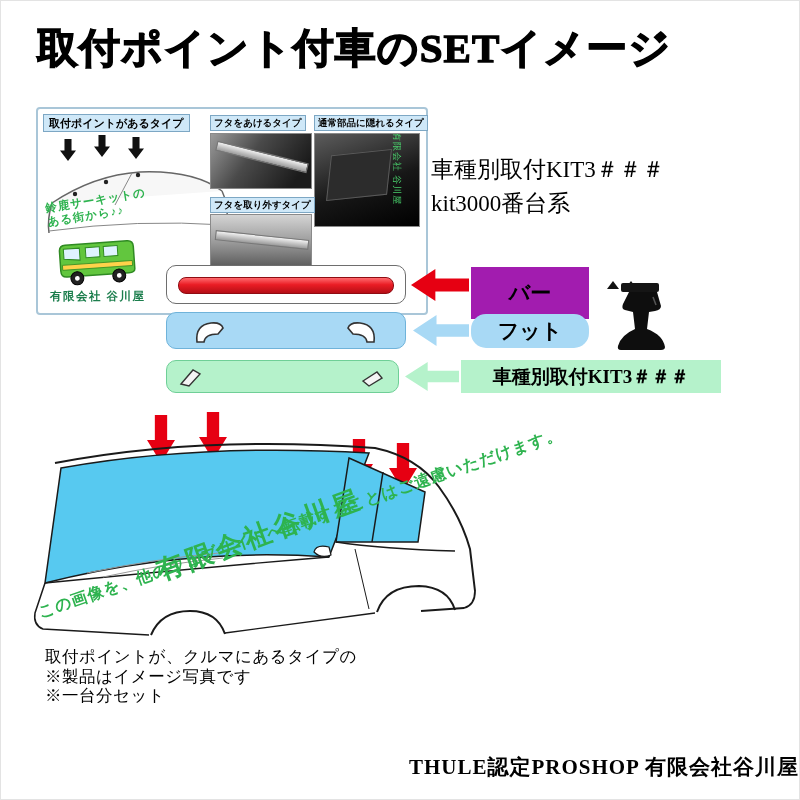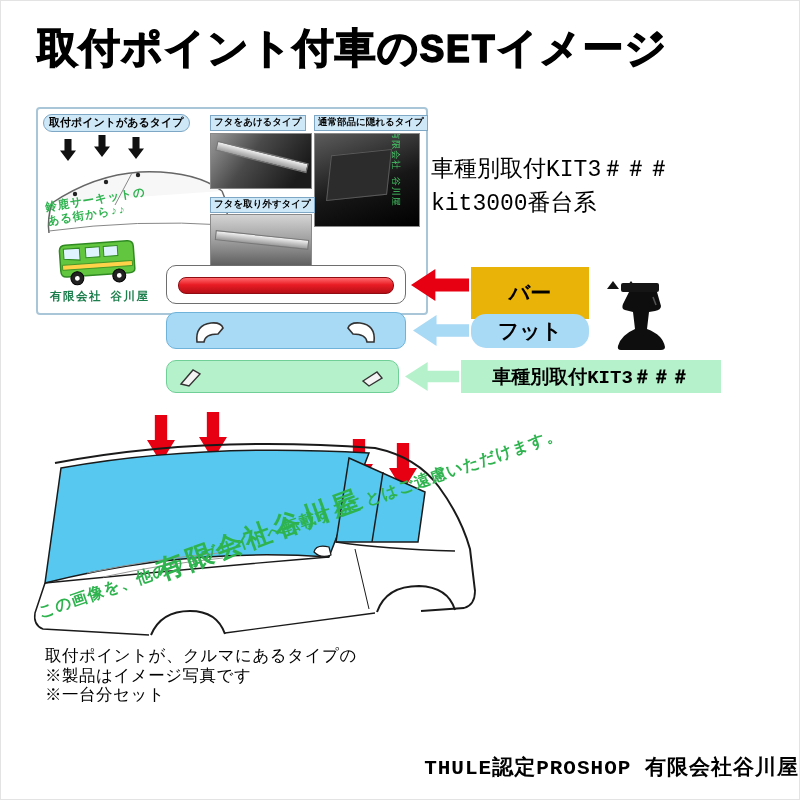--- a/index.html
+++ b/index.html
@@ -1,18 +1,18 @@
 <!DOCTYPE html>
 <html><head>
 <meta charset="utf-8">
 <style>
   html,body{margin:0;padding:0;background:#fff;}
   .canvas{
     position:relative;width:800px;height:800px;background:#fff;overflow:hidden;
-    font-family:Liberation Mono, monospace;color:#000;
+    font-family:Liberation Serif, serif;color:#000;
     border:1px solid #e3e3e3;box-sizing:border-box;
   }
   .abs{position:absolute;}
   .title{
     left:36px;top:20px;font-size:41px;font-weight:900;letter-spacing:1px;
     -webkit-text-stroke:1.3px #000;white-space:nowrap;
   }
   
   .ibox{left:35px;top:106px;width:388px;height:204px;border:2px solid #a9c6d8;border-radius:4px;background:#fff;}
   .chip{position:absolute;background:#cfe8f8;border:1px solid #7da7c4;padding:2px 5px;font-size:11px;font-weight:600;white-space:nowrap;line-height:1.1;}
@@ -37,21 +37,21 @@
   .frame-bar{left:165px;top:264px;width:240px;height:39px;border:1.5px solid #6e6e6e;background:#fff;}
   .bar-red{position:absolute;left:11px;right:11px;top:11px;height:15px;border-radius:8px;
     border:1px solid #8f0c12;background:linear-gradient(180deg,#ff6a6e 0%,#ea1c24 45%,#b50f16 100%);}
   .frame-foot{left:165px;top:311px;width:240px;height:37px;border:1.5px solid #6fb3da;background:#a8d9f5;}
   .frame-kit{left:165px;top:359px;width:233px;height:33px;border:1.5px solid #6fcf97;background:#b5f2cb;}
   .arrow-left{position:absolute;clip-path:polygon(0 50%,42% 0,42% 30%,100% 30%,100% 70%,42% 70%,42% 100%);}
   .arr-red{left:410px;top:268px;width:58px;height:32px;background:#e60012;}
   .arr-blue{left:412px;top:314px;width:56px;height:31px;background:#a8d9f5;}
   .arr-green{left:404px;top:361px;width:54px;height:29px;background:#b5f2cb;}
   .legend-label{position:absolute;display:flex;align-items:center;justify-content:center;font-weight:800;color:#000;}
-  .lbl-bar{left:470px;top:266px;width:118px;height:52px;background:#eab308;font-size:21px;}
+  .lbl-bar{left:470px;top:266px;width:118px;height:52px;background:#a21caf;font-size:21px;}
   .lbl-foot{left:470px;top:313px;width:118px;height:34px;background:#a8d9f5;font-size:21px;border-radius:15px;}
   .lbl-kit{left:460px;top:359px;width:260px;height:33px;background:#b5f2cb;font-size:19px;white-space:nowrap;}
   
   .wm{color:#2eb34f;white-space:nowrap;pointer-events:none;}
   .wm-co{left:150px;top:516px;font-size:27px;font-weight:700;letter-spacing:4px;transform:rotate(-20deg);}
   .wm-notice{left:38px;top:602px;font-size:16px;font-weight:600;letter-spacing:1px;transform:rotate(-19deg);transform-origin:left center;}
   
   .desc{left:44px;top:646px;font-size:16.5px;line-height:19.5px;letter-spacing:0.5px;}
   
   .footer{left:0;right:0;top:752px;text-align:right;font-size:21px;font-weight:800;letter-spacing:1px;}
@@ -59,21 +59,21 @@
   svg{display:block;}
 </style>
 </head>
 <body>
 
 <div class="canvas">
 
   <div class="abs title">取付ポイント付車のSETイメージ</div>
 
   <div class="abs ibox">
-    <div class="chip" style="left:5px;top:5px;border-radius:9px;">取付ポイントがあるタイプ</div>
+    <div class="chip" style="left:5px;top:5px;">取付ポイントがあるタイプ</div>
 
     <div class="arrow-down black-arrow" style="left:22px;top:30px;"></div>
     <div class="arrow-down black-arrow" style="left:56px;top:26px;"></div>
     <div class="arrow-down black-arrow" style="left:90px;top:28px;"></div>
 
     <svg class="abs" style="left:4px;top:50px;" width="190" height="82" viewBox="0 0 190 82">
       <path d="M10,44 Q52,16 98,13 Q152,11 180,32" fill="#f7f7f7" stroke="#666" stroke-width="1.5"></path>
       <path d="M10,44 Q5,60 7,74" fill="none" stroke="#666" stroke-width="1.5"></path>
       <path d="M180,32 Q188,48 184,68" fill="none" stroke="#666" stroke-width="1.5"></path>
       <path d="M7,72 Q95,60 184,66" fill="none" stroke="#888" stroke-width="1"></path>

